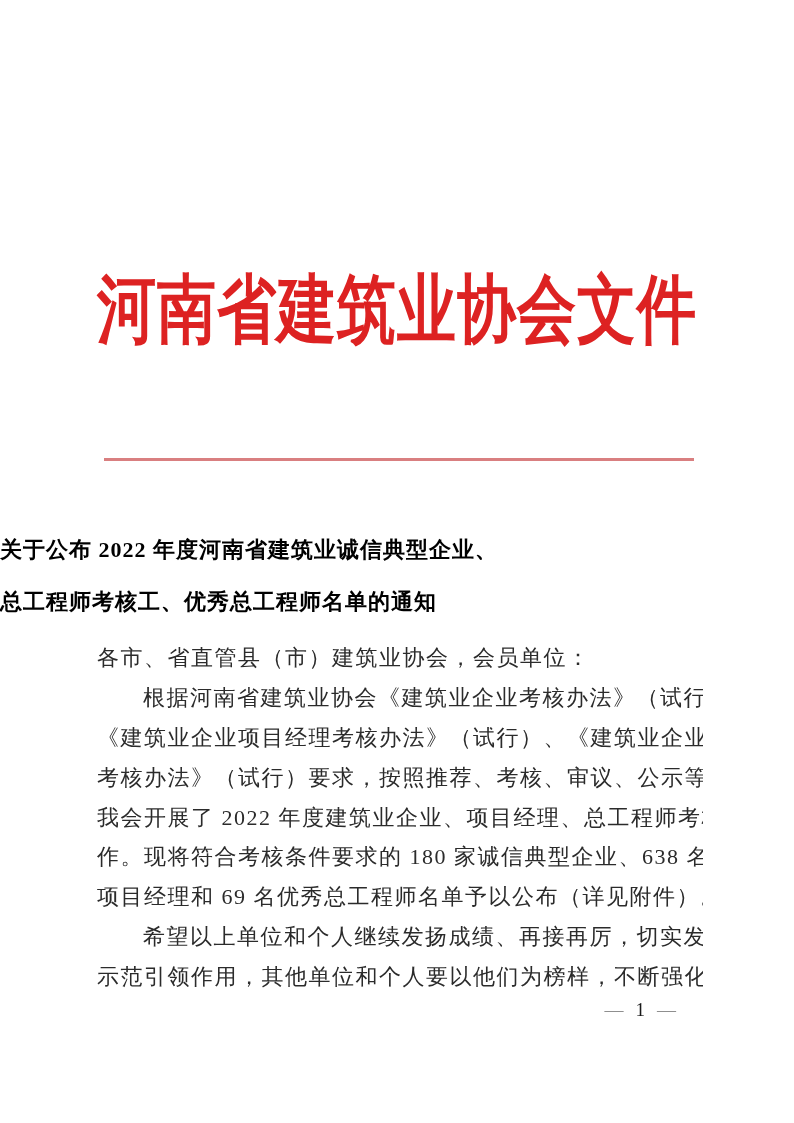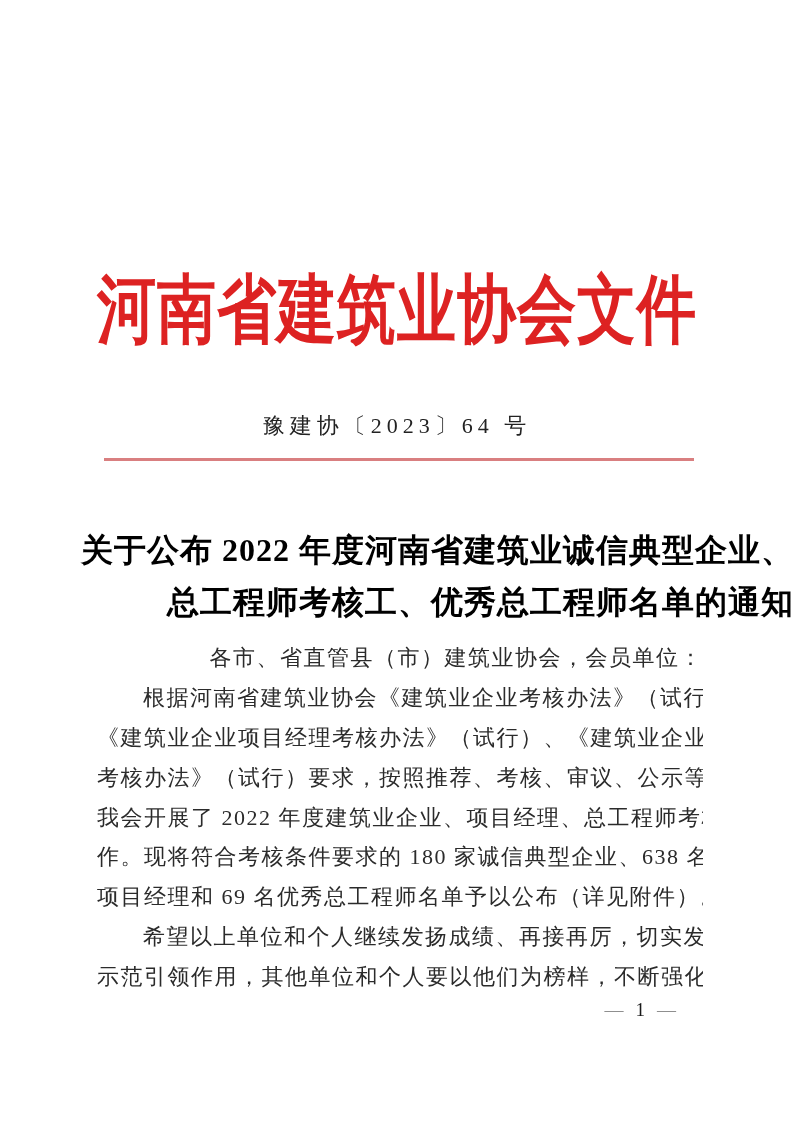--- a/index.html
+++ b/index.html
@@ -50,43 +50,42 @@
     width: 590px;
     height: 3px;
     background: #d97f80;
   }
   
   .doc-title {
     position: absolute;
     top: 524px;
     left: 0;
     width: 100%;
-    text-align: right;
+    text-align: left;
     font-weight: bold;
-    font-size: 32px;
+    font-size: 22px;
     line-height: 52px;
     color: #000000;
     letter-spacing: 1px;
   }
   
   .body-text {
     position: absolute;
     top: 638px;
     left: 97px;
     width: 606px;
     font-size: 22px;
     color: #2b2b2b;
     letter-spacing: 1.5px;
   }
   .line {
     height: 39.9px;
     line-height: 39.9px;
     white-space: nowrap;
     overflow: hidden;
-    text-align: right;
   }
   .indent {
     text-indent: 46px;
   }
   
   .page-number {
     position: absolute;
     top: 999px;
     right: 118px;
     font-size: 19px;
@@ -101,21 +100,20 @@
     margin: 0 12px;
   }
 </style>
 </head>
 <body>
 
 <div class="page">
 
   <div class="masthead">河南省建筑业协会文件</div>
 
-  <div class="doc-number">豫建协〔2023〕64 号</div>
 
   <div class="separator"></div>
 
   <div class="doc-title">
     <div>关于公布 2022 年度河南省建筑业诚信典型企业、</div>
     <div>总工程师考核工、优秀总工程师名单的通知</div>
   </div>
 
   <div class="body-text">
     <div class="line">各市、省直管县（市）建筑业协会，会员单位：</div>

